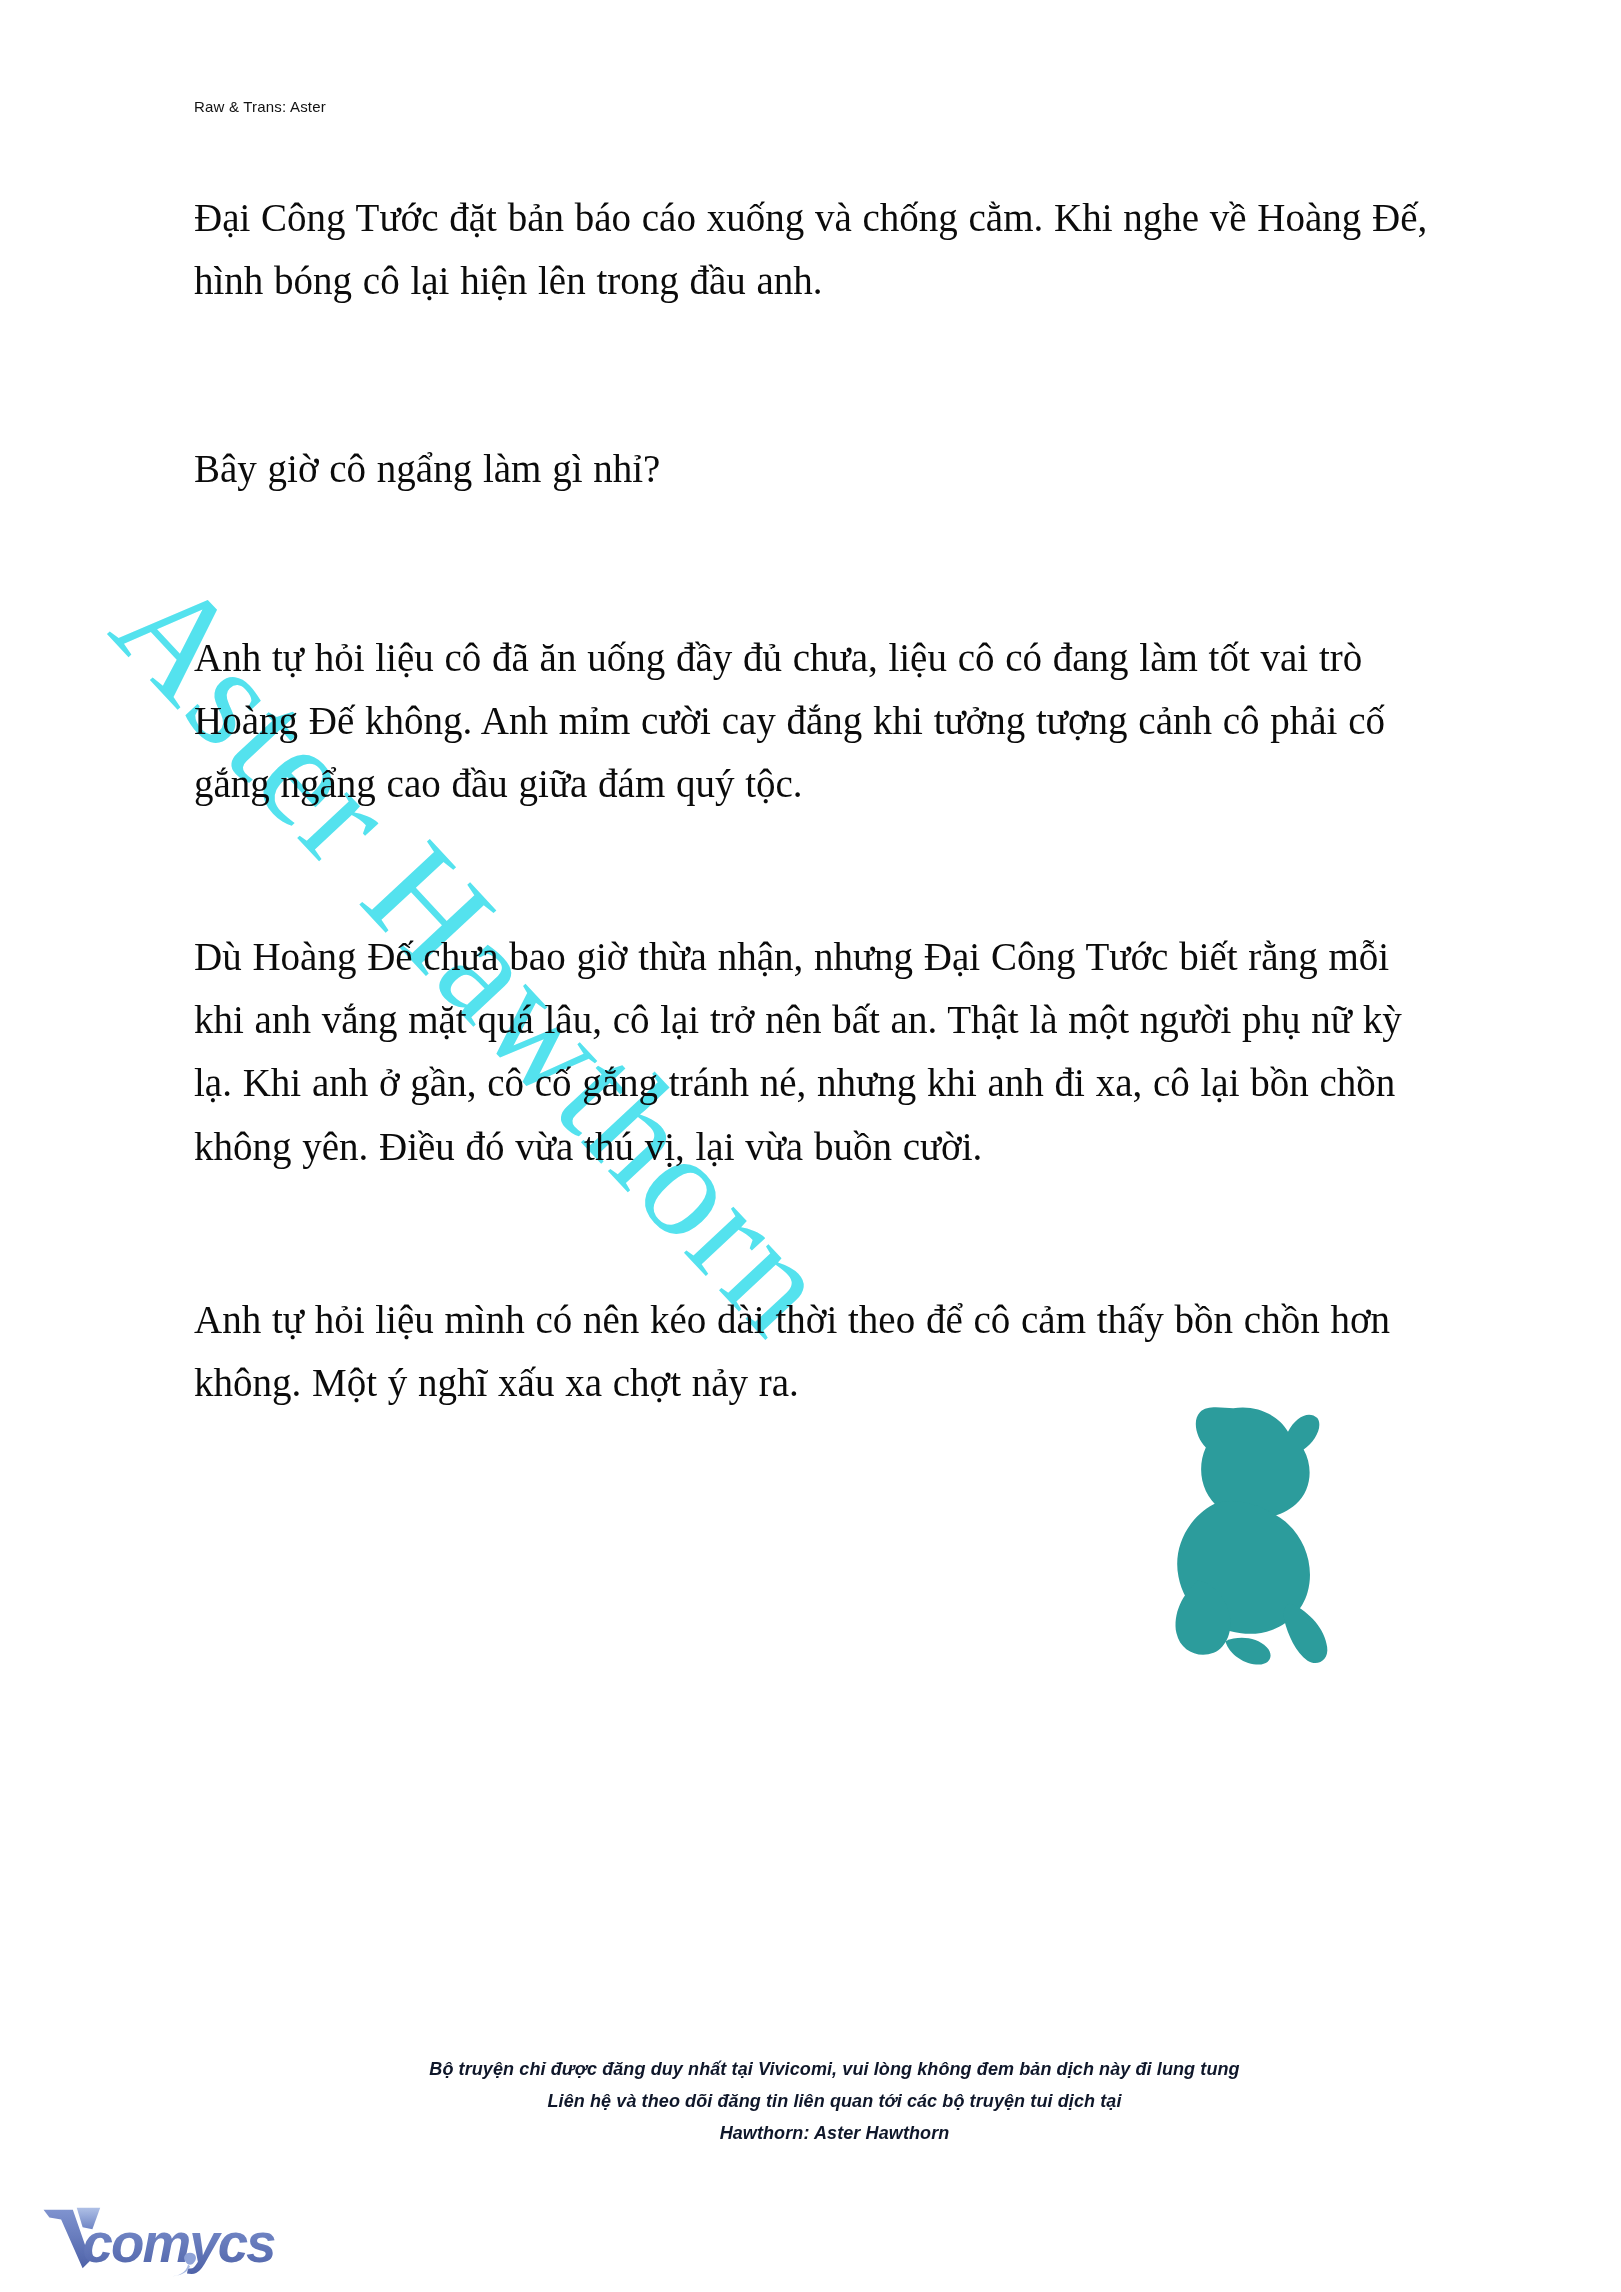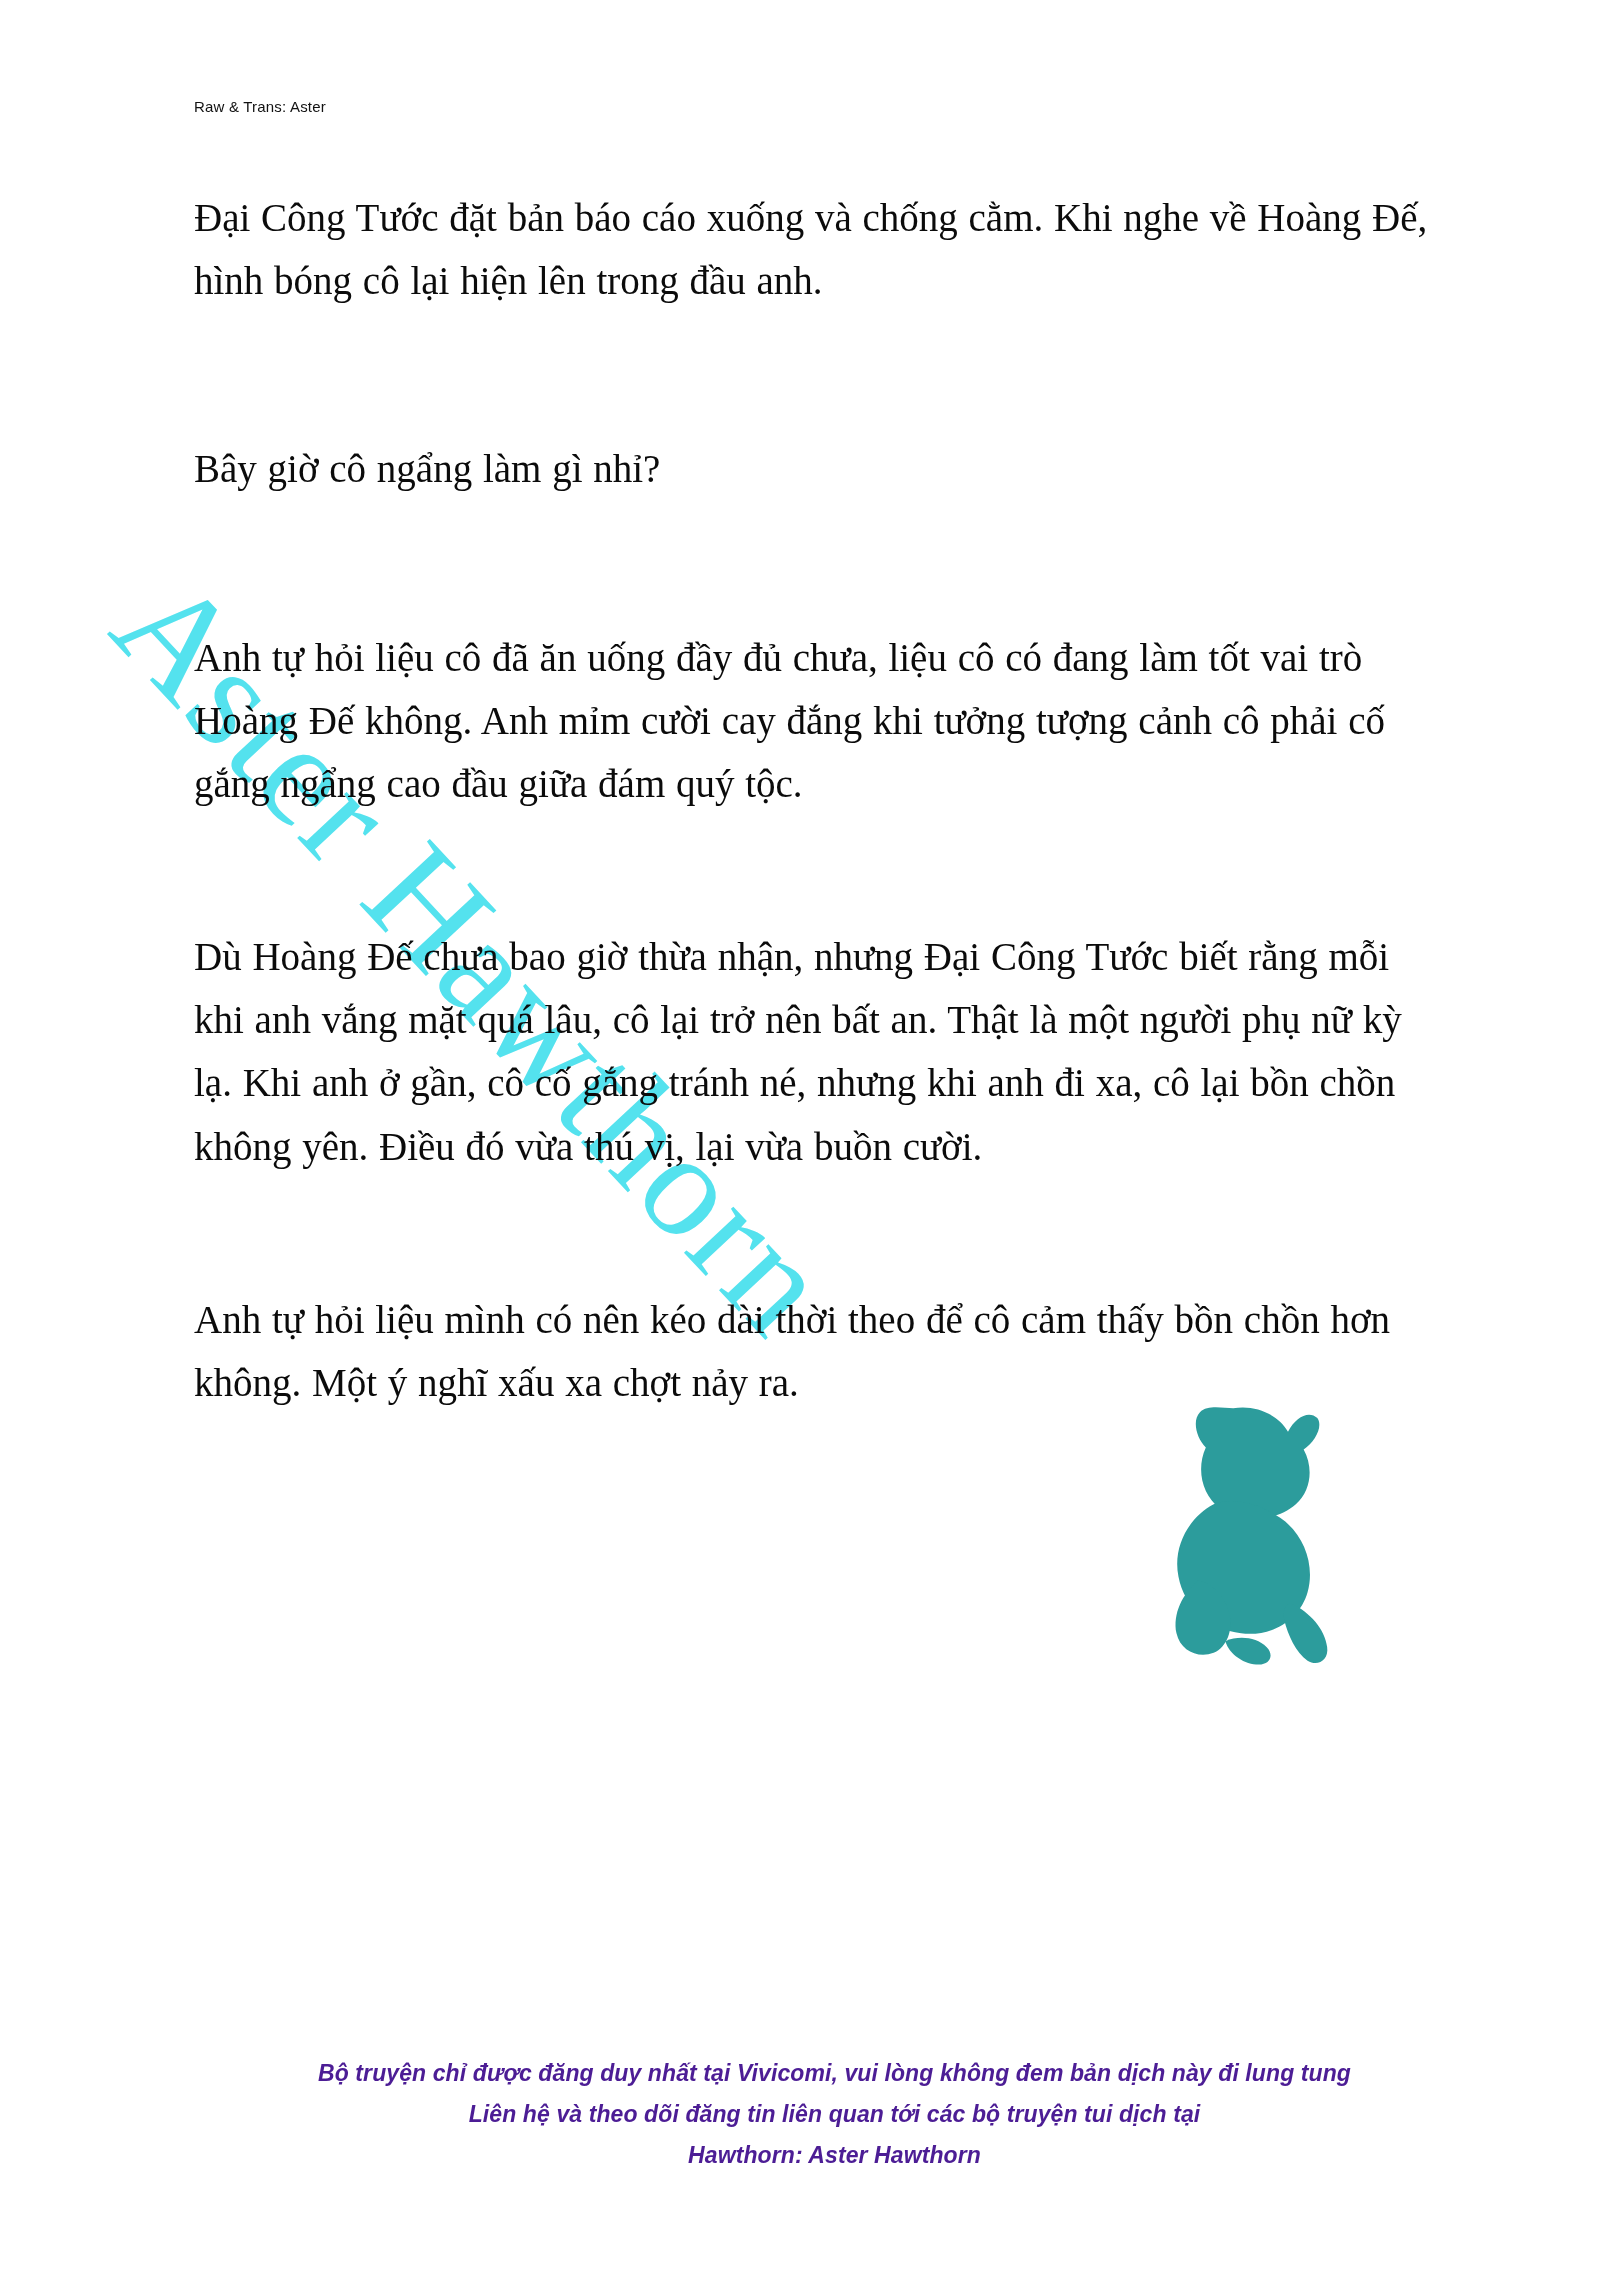--- a/index.html
+++ b/index.html
@@ -95,22 +95,22 @@
     left: 0;
     top: 2053px;
     width: 1621px;
     text-align: center;
     z-index: 5;
   }
   .footer-line {
     font-family: "Liberation Sans", "DejaVu Sans", sans-serif;
     font-weight: bold;
     font-style: italic;
-    font-size: 23px;
-    color: #4c1d95;
+    font-size: 18px;
+    color: #0f172a;
     line-height: 1.78;
     letter-spacing: 0.1px;
     white-space: nowrap;
     padding-left: 48px;
   }
 
   
   .brand-logo {
     position: absolute;
     left: 39px;
@@ -161,15 +161,39 @@
     <p class="para gap-lg">Dù Hoàng Đế chưa bao giờ thừa nhận, nhưng Đại Công Tước biết rằng mỗi khi anh vắng mặt quá lâu, cô lại trở nên bất an. Thật là một người phụ nữ kỳ lạ. Khi anh ở gần, cô cố gắng tránh né, nhưng khi anh đi xa, cô lại bồn chồn không yên. Điều đó vừa thú vị, lại vừa buồn cười.</p>
     <p class="para">Anh tự hỏi liệu mình có nên kéo dài thời theo để cô cảm thấy bồn chồn hơn không. Một ý nghĩ xấu xa chợt nảy ra.</p>
   </div>
 
   <div class="footer">
     <div class="footer-line">Bộ truyện chỉ được đăng duy nhất tại Vivicomi, vui lòng không đem bản dịch này đi lung tung</div>
     <div class="footer-line">Liên hệ và theo dõi đăng tin liên quan tới các bộ truyện tui dịch tại</div>
     <div class="footer-line">Hawthorn: Aster Hawthorn</div>
   </div>
 
+  <div class="brand-logo">
+    <svg viewBox="0 0 270 86" width="265" height="84" xmlns="http://www.w3.org/2000/svg">
+      <defs>
+        <linearGradient id="lgA" x1="0" y1="0" x2="0" y2="1">
+          <stop offset="0%" stop-color="#7F93CF"></stop>
+          <stop offset="100%" stop-color="#4E62A8"></stop>
+        </linearGradient>
+        <linearGradient id="lgB" x1="0" y1="0" x2="0" y2="1">
+          <stop offset="0%" stop-color="#AFC0E6"></stop>
+          <stop offset="100%" stop-color="#6E84C4"></stop>
+        </linearGradient>
+      </defs>
+
+      <path d="M4 12 L34 12 L52 64 L44 72 L22 22 L10 20 Z" fill="url(#lgA)"></path>
+      <path d="M38 10 L62 10 L54 32 L44 30 Z" fill="url(#lgB)"></path>
+
+      <g fill="url(#lgA)" font-family="'Liberation Sans', sans-serif" font-weight="bold" font-style="italic">
+        <text x="44" y="66" font-size="56" letter-spacing="-2">comycs</text>
+      </g>
+
+      <path d="M150 66 C146 62 148 56 154 56 C160 56 162 62 158 66 C156 69 152 69 150 66 Z" fill="#8FA3D8"></path>
+      <path d="M152 68 C150 76 142 80 136 80 C144 80 152 76 154 70 Z" fill="#A9BAE2"></path>
+    </svg>
+  </div>
 
 </div>
 
 
 </body></html>

